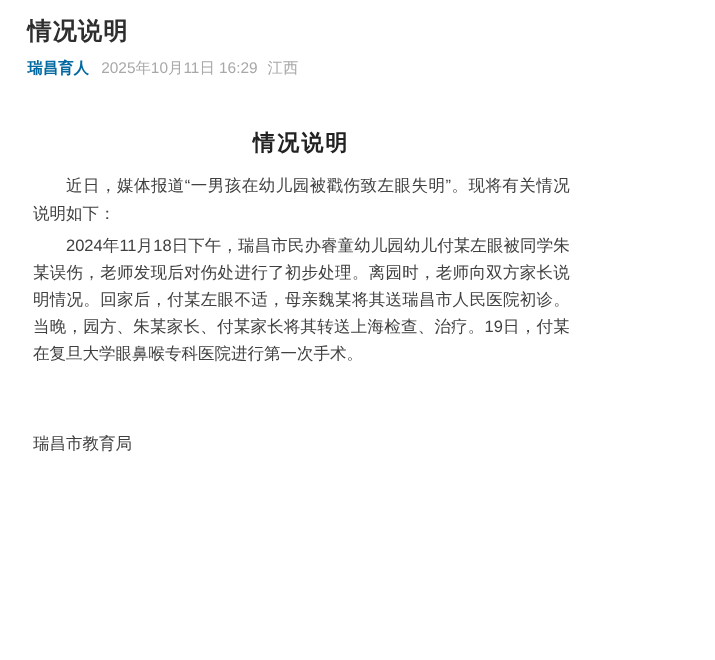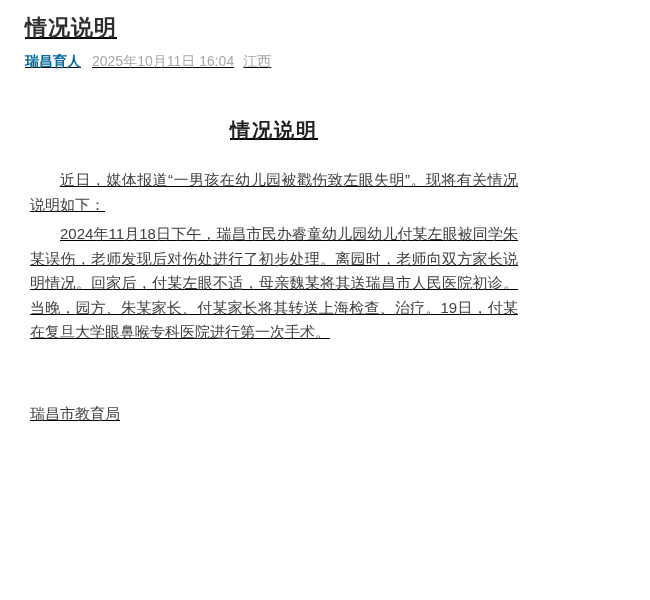--- a/index.html
+++ b/index.html
@@ -11,21 +11,20 @@
     width: 650px;
     height: 600px;
     overflow: hidden;
     font-family: "Liberation Sans", "DejaVu Sans", sans-serif;
   }
   .page {
     width: 568px;
     height: 600px;
     background: #ffffff;
     box-sizing: border-box;
-    text-decoration: underline;
   }
 
   
   .page-header {
     padding: 15px 25px 0 25px;
   }
   .page-title {
     margin: 0;
     font-size: 22px;
     line-height: 26px;
@@ -58,21 +57,21 @@
   .doc-title {
     margin: 0;
     text-align: center;
     font-size: 20px;
     line-height: 24px;
     font-weight: bold;
     color: #222222;
     letter-spacing: 2px;
   }
   .doc-body {
-    margin-top: 26px;
+    margin-top: 16px;
     font-size: 15px;
     line-height: 24.5px;
     color: #404040;
     text-align: justify;
   }
   .doc-body p {
     margin: 0 0 5px 0;
     text-indent: 2em;
   }
   .signature-block {
@@ -84,21 +83,21 @@
   }
 </style>
 </head>
 <body>
 
 <div class="page">
 
   <header class="page-header">
     <h1 class="page-title">情况说明</h1>
     <div class="meta-row">
-      <span class="source-name">瑞昌育人</span><span class="post-datetime">2025年10月11日 16:04</span><span class="post-region">江西</span>
+      <span class="source-name">瑞昌育人</span><span class="post-datetime">2025年10月11日 16:29</span><span class="post-region">江西</span>
     </div>
   </header>
 
   <article class="statement">
     <h2 class="doc-title">情况说明</h2>
 
     <div class="doc-body">
       <p>近日，媒体报道“一男孩在幼儿园被戳伤致左眼失明”。现将有关情况说明如下：</p>
       <p>2024年11月18日下午，瑞昌市民办睿童幼儿园幼儿付某左眼被同学朱某误伤，老师发现后对伤处进行了初步处理。离园时，老师向双方家长说明情况。回家后，付某左眼不适，母亲魏某将其送瑞昌市人民医院初诊。当晚，园方、朱某家长、付某家长将其转送上海检查、治疗。19日，付某在复旦大学眼鼻喉专科医院进行第一次手术。</p>
     </div>

